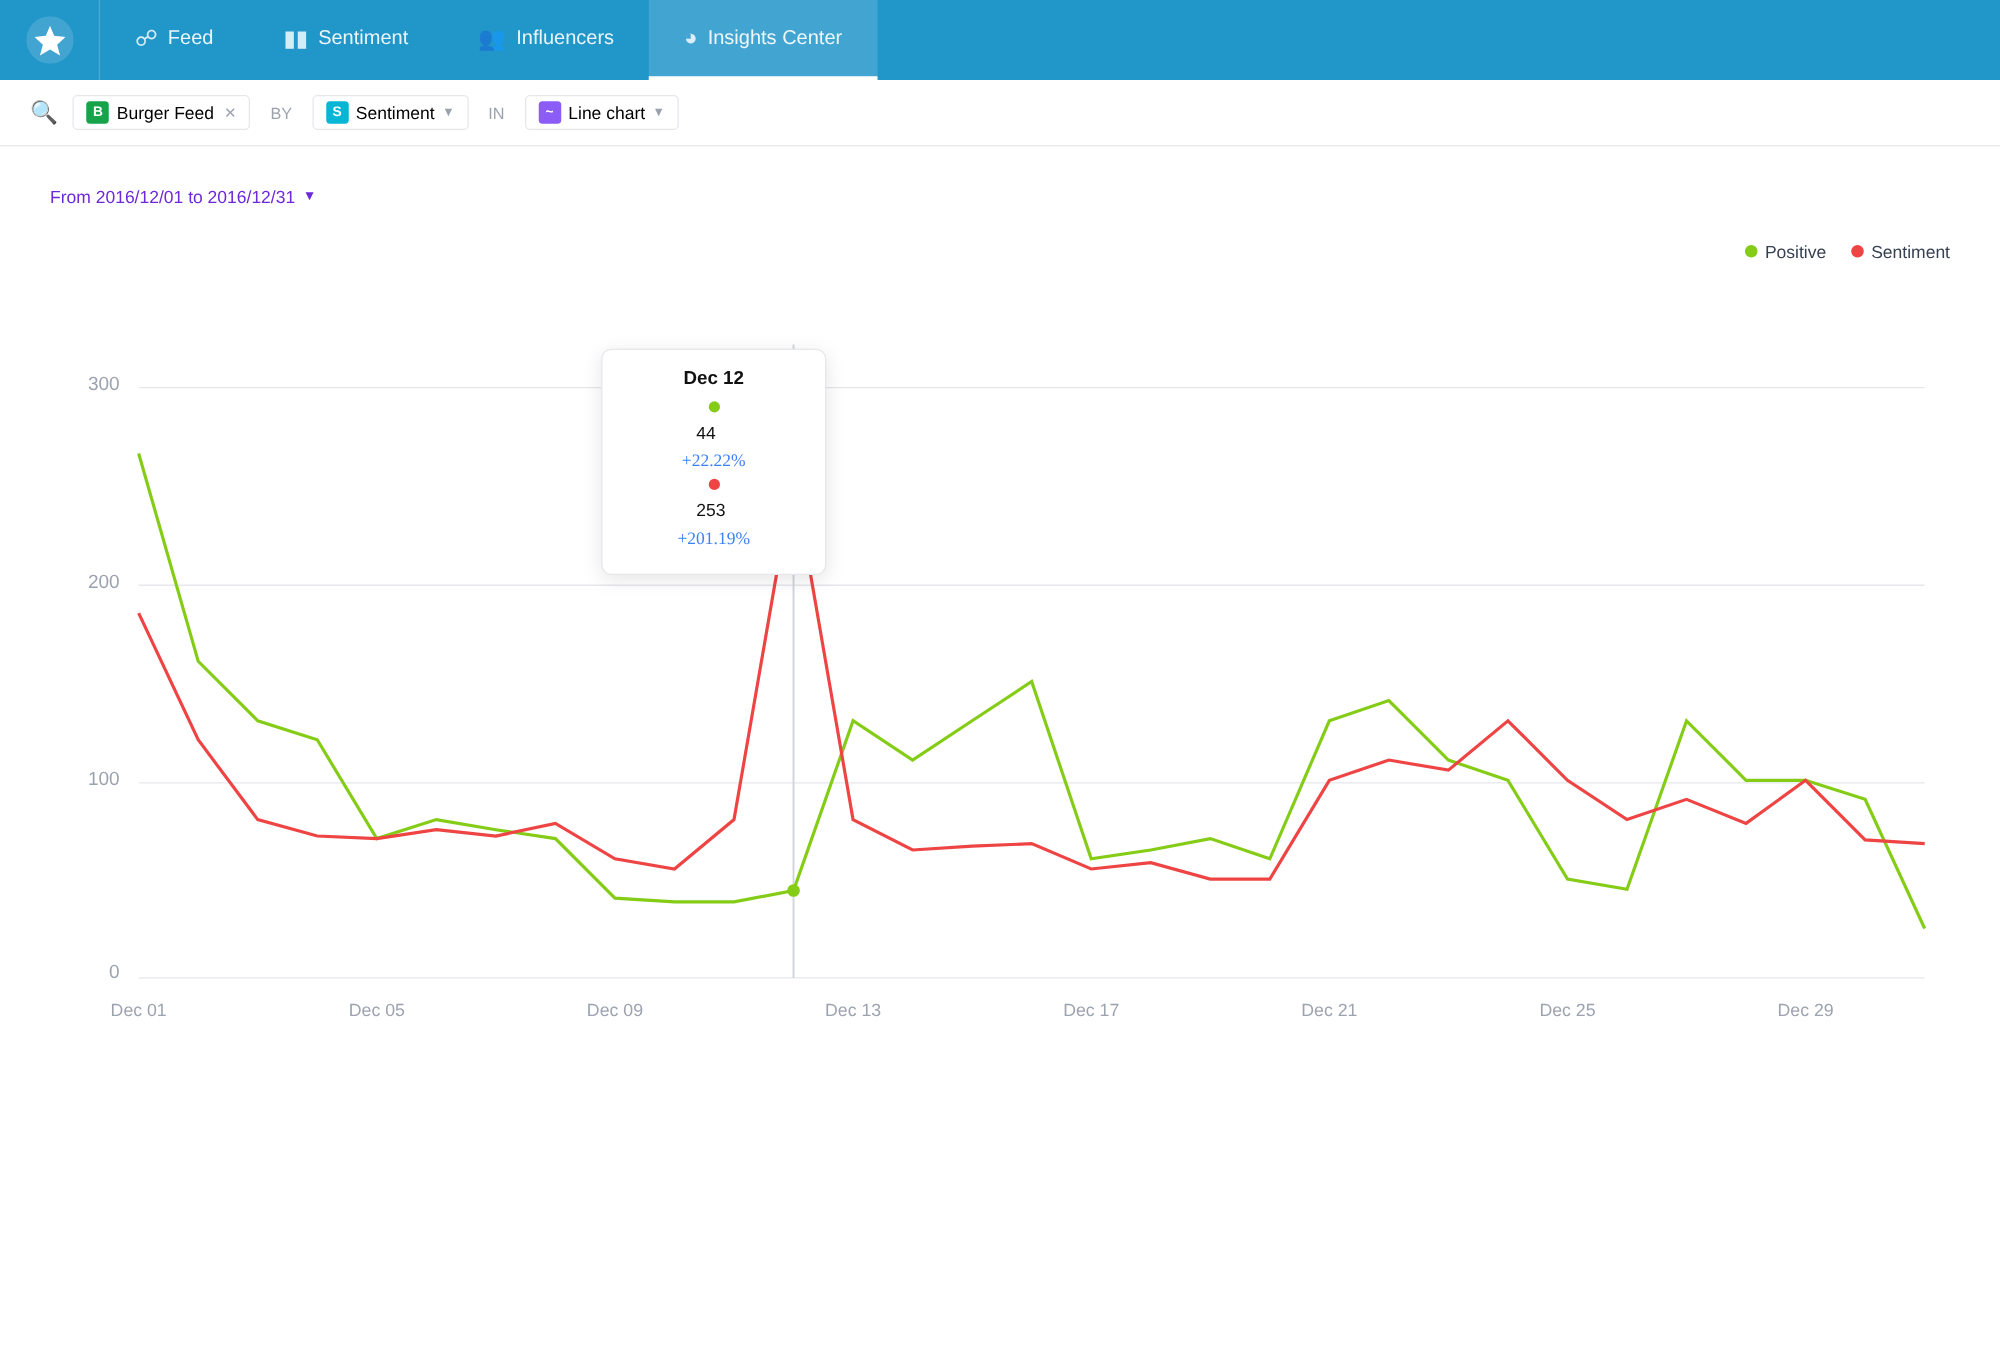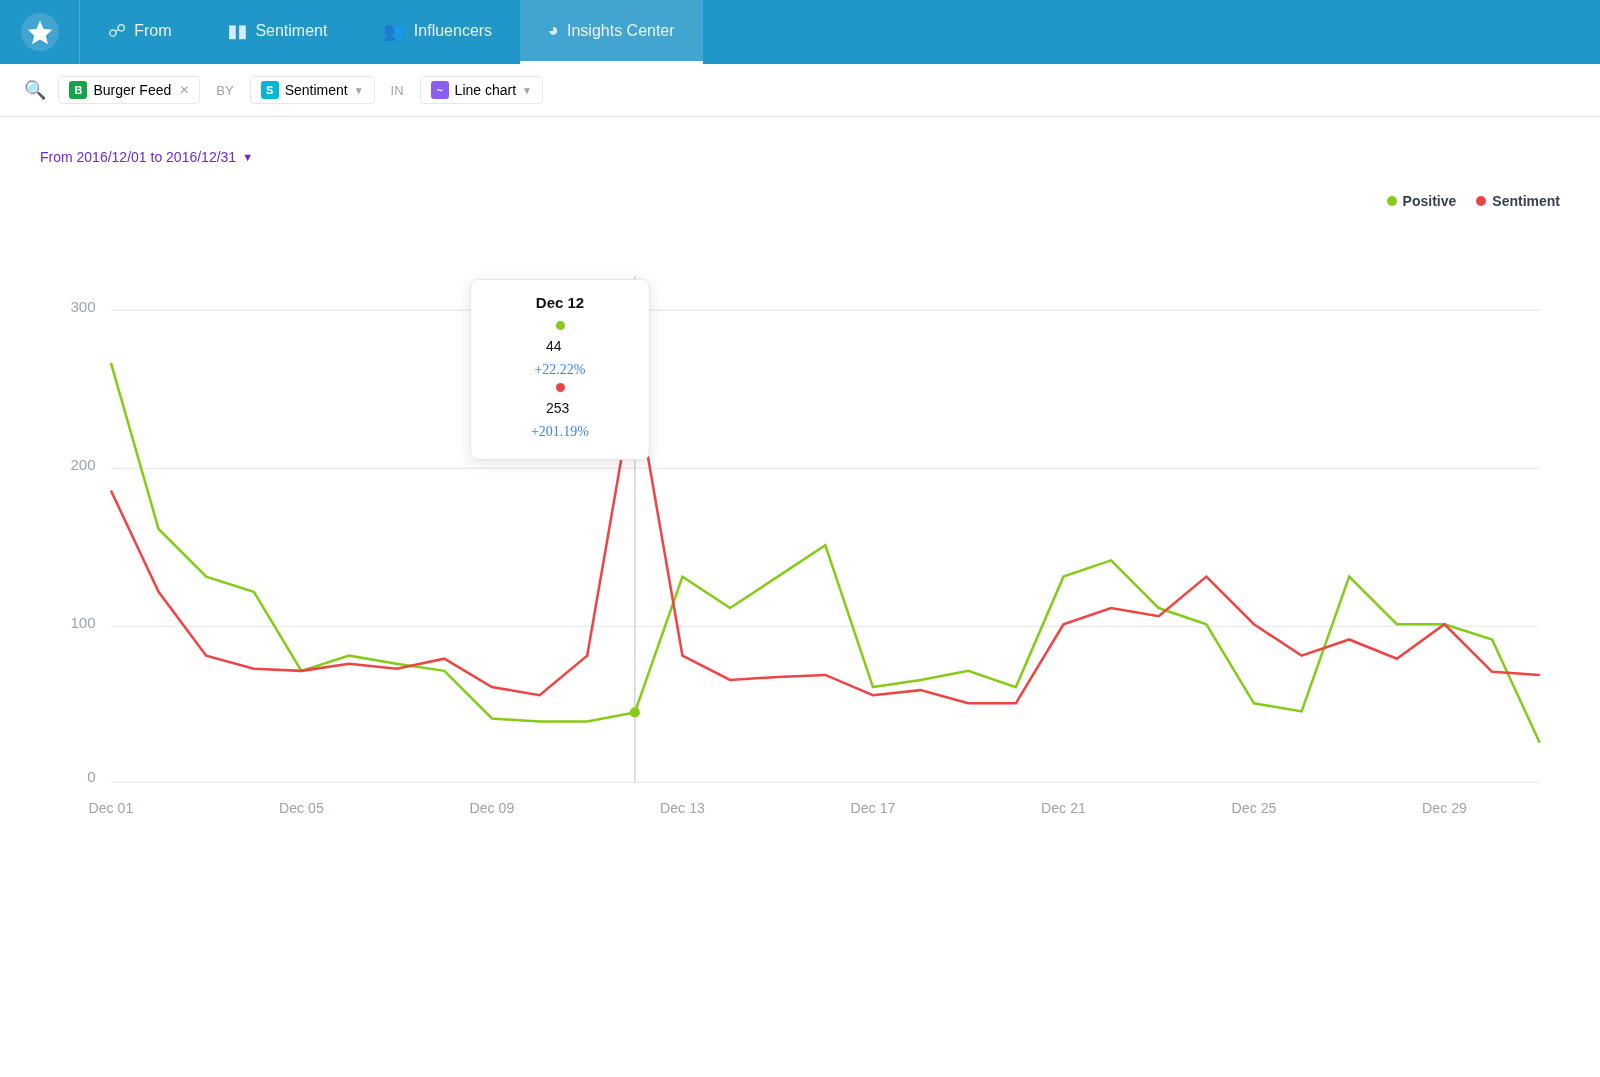--- a/index.html
+++ b/index.html
@@ -109,21 +109,20 @@
     }
     .chart-subtitle .chevron { font-size: 11px; }
 
     
     .legend {
       display: flex;
       align-items: center;
       gap: 20px;
       justify-content: flex-end;
       margin-bottom: 10px;
-      font-weight: bold;
     }
     .legend-item {
       display: flex;
       align-items: center;
       gap: 6px;
       font-size: 14px;
       color: #374151;
     }
     .legend-dot {
       width: 10px; height: 10px;
@@ -146,21 +145,21 @@
       position: absolute;
       background: #fff;
       border: 1px solid #e5e7eb;
       border-radius: 8px;
       padding: 14px 18px;
       box-shadow: 0 4px 16px rgba(0,0,0,0.10);
       font-size: 14px;
       pointer-events: none;
       min-width: 180px;
       top: 60px;
-      left: 430px;
+      left: 441px;
     }
     .tooltip-title {
       font-weight: 600;
       text-align: center;
       margin-bottom: 10px;
       color: #111;
       font-size: 15px;
     }
     .tooltip-row {
       display: flex;
@@ -183,21 +182,21 @@
 <nav class="topnav">
   <div class="topnav-logo">
     <svg viewBox="0 0 40 40" fill="none" xmlns="http://www.w3.org/2000/svg">
       <circle cx="20" cy="20" r="20" fill="rgba(255,255,255,0.15)"></circle>
       <polygon points="20,8 23.5,16.5 33,17.5 26,24 28.5,33 20,28 11.5,33 14,24 7,17.5 16.5,16.5" fill="white"></polygon>
     </svg>
   </div>
   <div class="topnav-items">
     <div class="nav-item">
       <span class="nav-icon">☍</span>
-      <span>From</span>
+      <span>Feed</span>
     </div>
     <div class="nav-item">
       <span class="nav-icon">▮▮</span>
       <span>Sentiment</span>
     </div>
     <div class="nav-item">
       <span class="nav-icon">👥</span>
       <span>Influencers</span>
     </div>
     <div class="nav-item active">

